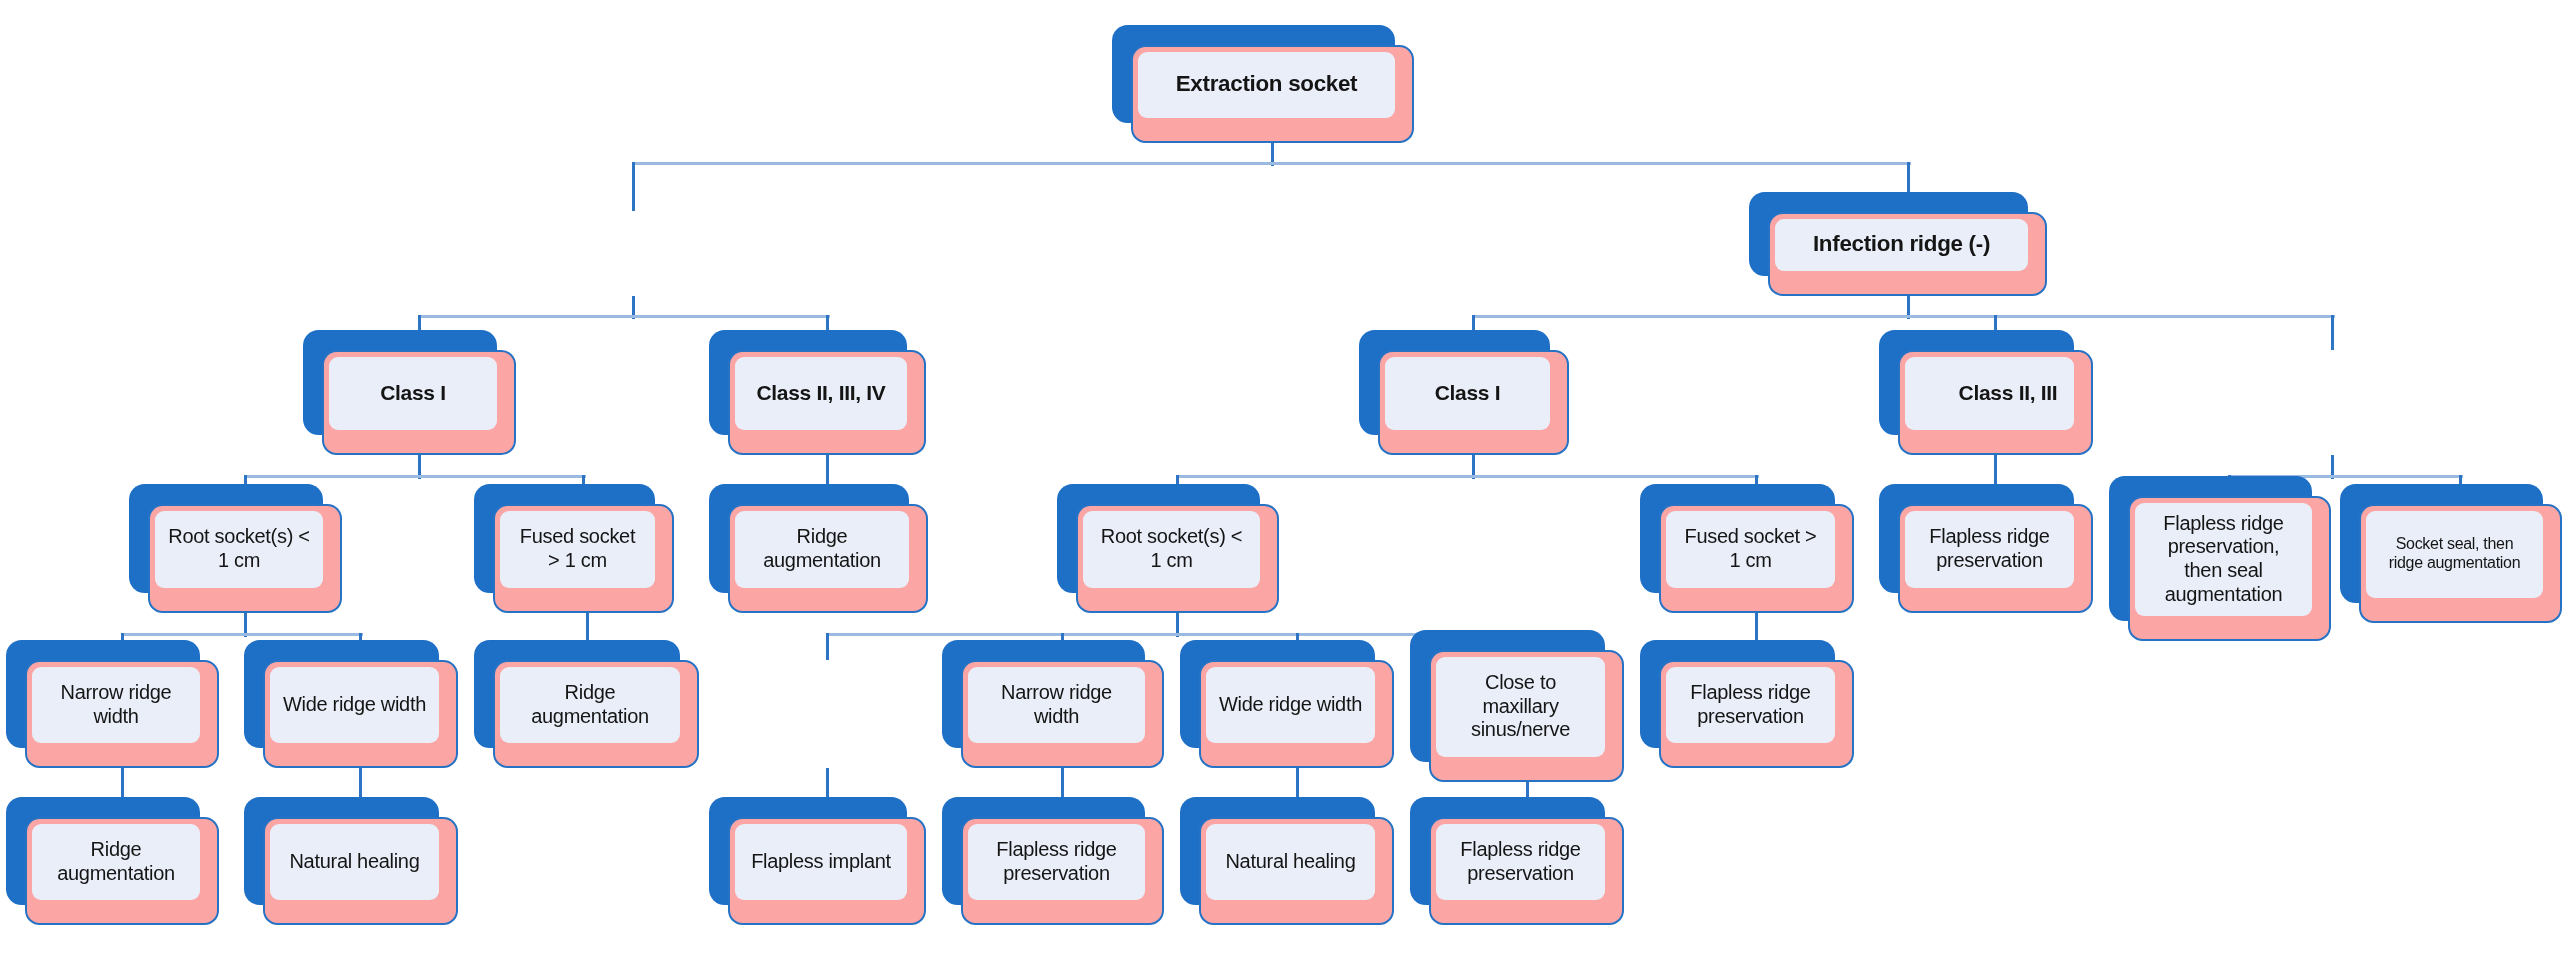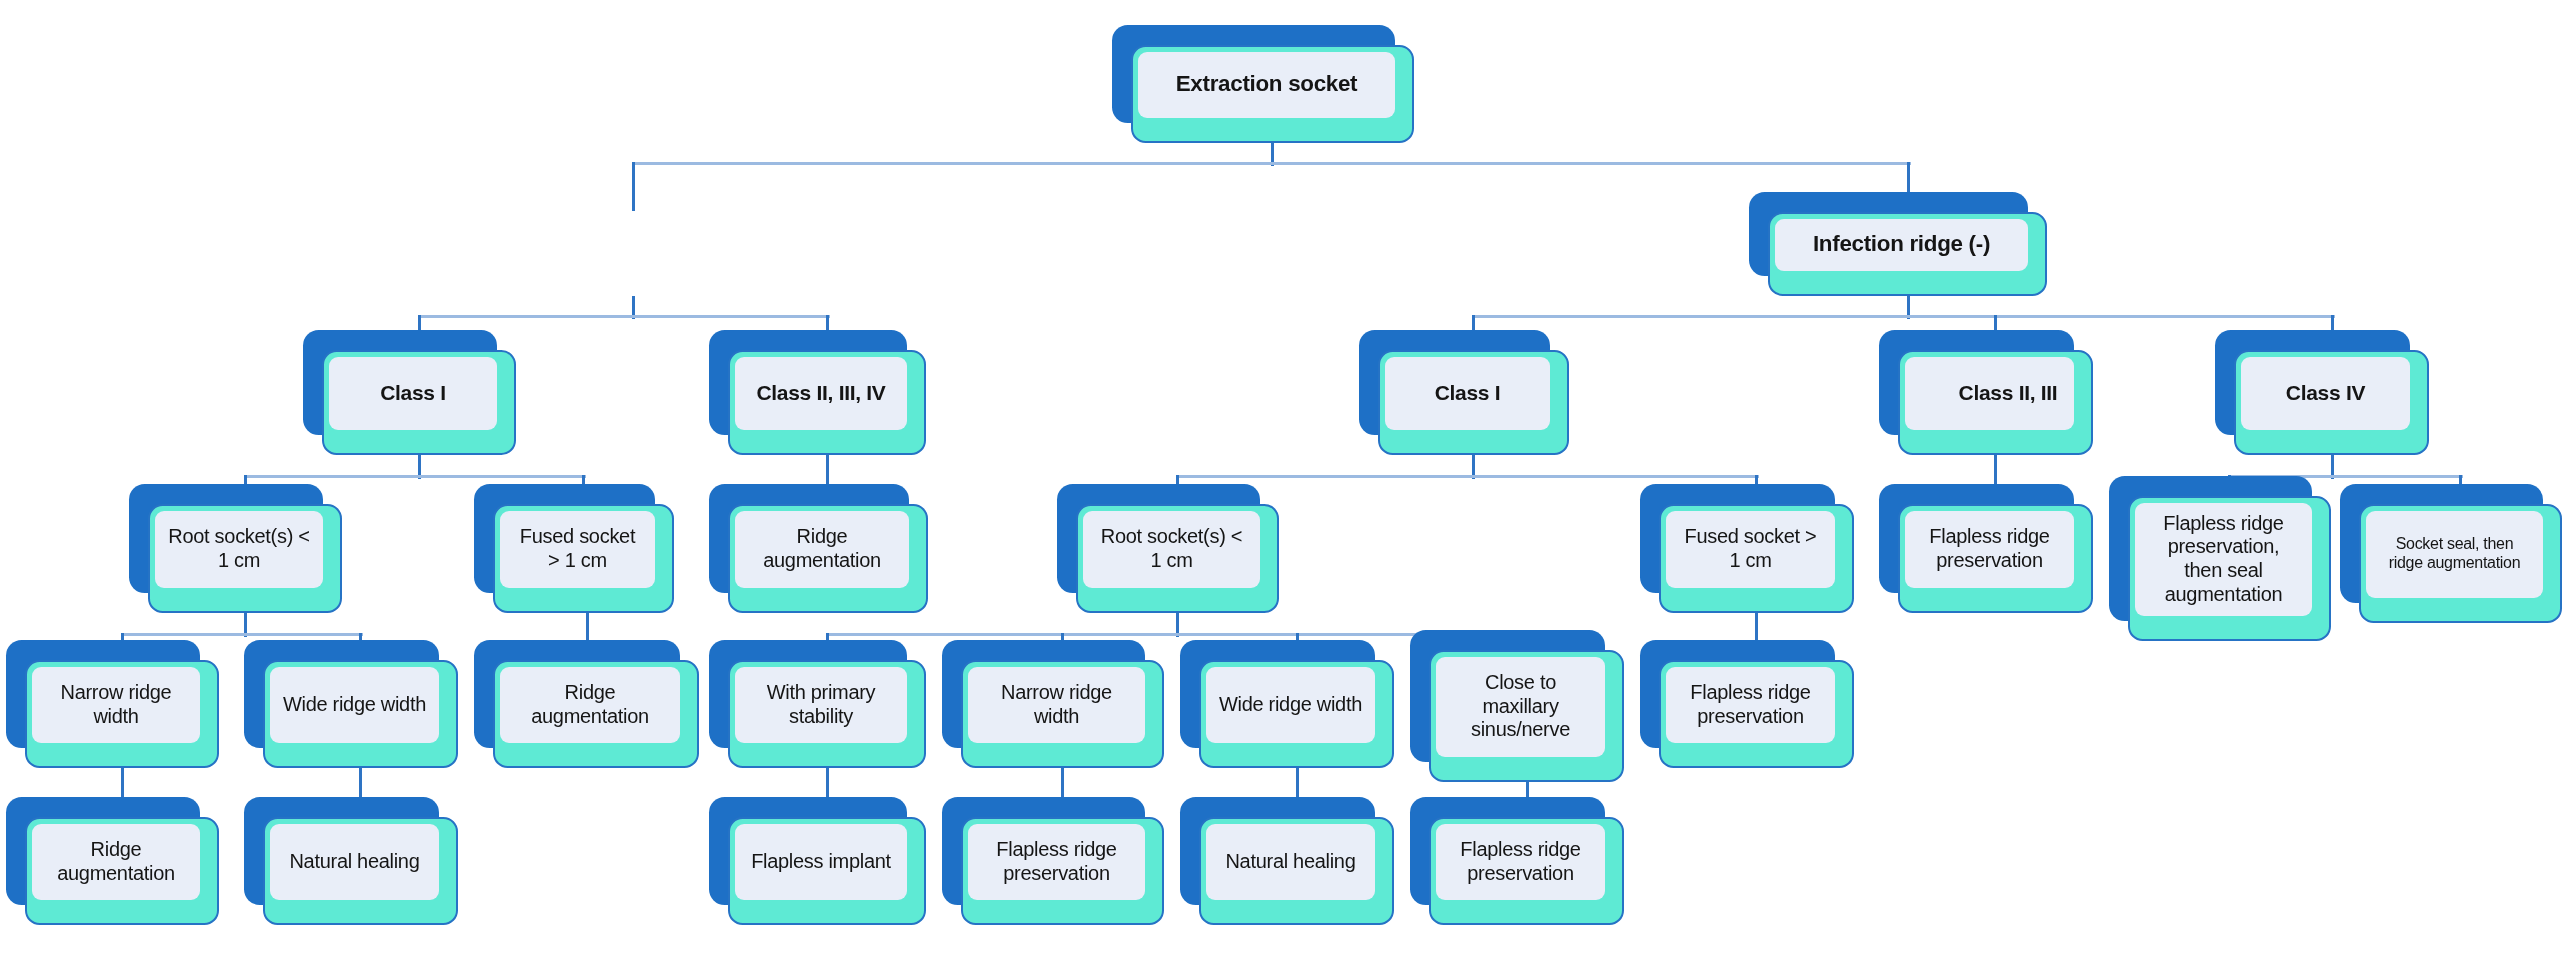--- a/index.html
+++ b/index.html
@@ -12,21 +12,21 @@
   }
   .node{position:absolute;}
   .node .shadow{
     position:absolute;left:-19px;top:-20px;
     width:100%;height:100%;
     border-radius:15.7px;
     background:var(--shadow);
   }
   .node .face{
     position:absolute;inset:0;
-    background:#5eead4;
+    background:#fca5a5;
     border:2.8px solid var(--border);
     border-radius:14.6px;
     box-sizing:border-box;
   }
   .node .panel{
     position:absolute;left:5px;top:4.5px;right:17px;bottom:23.5px;
     background:var(--panel);
     border-radius:9px;
     display:flex;align-items:center;justify-content:center;
     text-align:center;
@@ -132,28 +132,20 @@
       </div>
     </div>
     <div class="node" style="left: 1898px; top: 350px; width: 195px; height: 105px;">
       <div class="shadow"></div>
       <div class="face">
         <div class="panel">
           <span class="label" style="font-size: 21px; font-weight: 700; margin-left: 37px;">Class II, III</span>
         </div>
       </div>
     </div>
-    <div class="node" style="left: 2234px; top: 350px; width: 195px; height: 105px;">
-      <div class="shadow"></div>
-      <div class="face">
-        <div class="panel">
-          <span class="label" style="font-size: 21px; font-weight: 700;">Class IV</span>
-        </div>
-      </div>
-    </div>
     <div class="node" style="left: 148px; top: 504px; width: 194px; height: 109px;">
       <div class="shadow"></div>
       <div class="face">
         <div class="panel">
           <span class="label" style="font-size: 20px; font-weight: 400;">Root socket(s) &lt; 1 cm</span>
         </div>
       </div>
     </div>
     <div class="node" style="left: 493px; top: 504px; width: 181px; height: 109px;">
       <div class="shadow"></div>
@@ -225,28 +217,20 @@
         <div class="panel">
           <span class="label" style="font-size: 20px; font-weight: 400;">Wide ridge width</span>
         </div>
       </div>
     </div>
     <div class="node" style="left: 493px; top: 660px; width: 206px; height: 108px;">
       <div class="shadow"></div>
       <div class="face">
         <div class="panel">
           <span class="label" style="font-size: 20px; font-weight: 400;">Ridge augmentation</span>
-        </div>
-      </div>
-    </div>
-    <div class="node" style="left: 728px; top: 660px; width: 198px; height: 108px;">
-      <div class="shadow"></div>
-      <div class="face">
-        <div class="panel">
-          <span class="label" style="font-size: 20px; font-weight: 400;">With primary stability</span>
         </div>
       </div>
     </div>
     <div class="node" style="left: 961px; top: 660px; width: 203px; height: 108px;">
       <div class="shadow"></div>
       <div class="face">
         <div class="panel">
           <span class="label" style="font-size: 20px; font-weight: 400;">Narrow ridge width</span>
         </div>
       </div>

